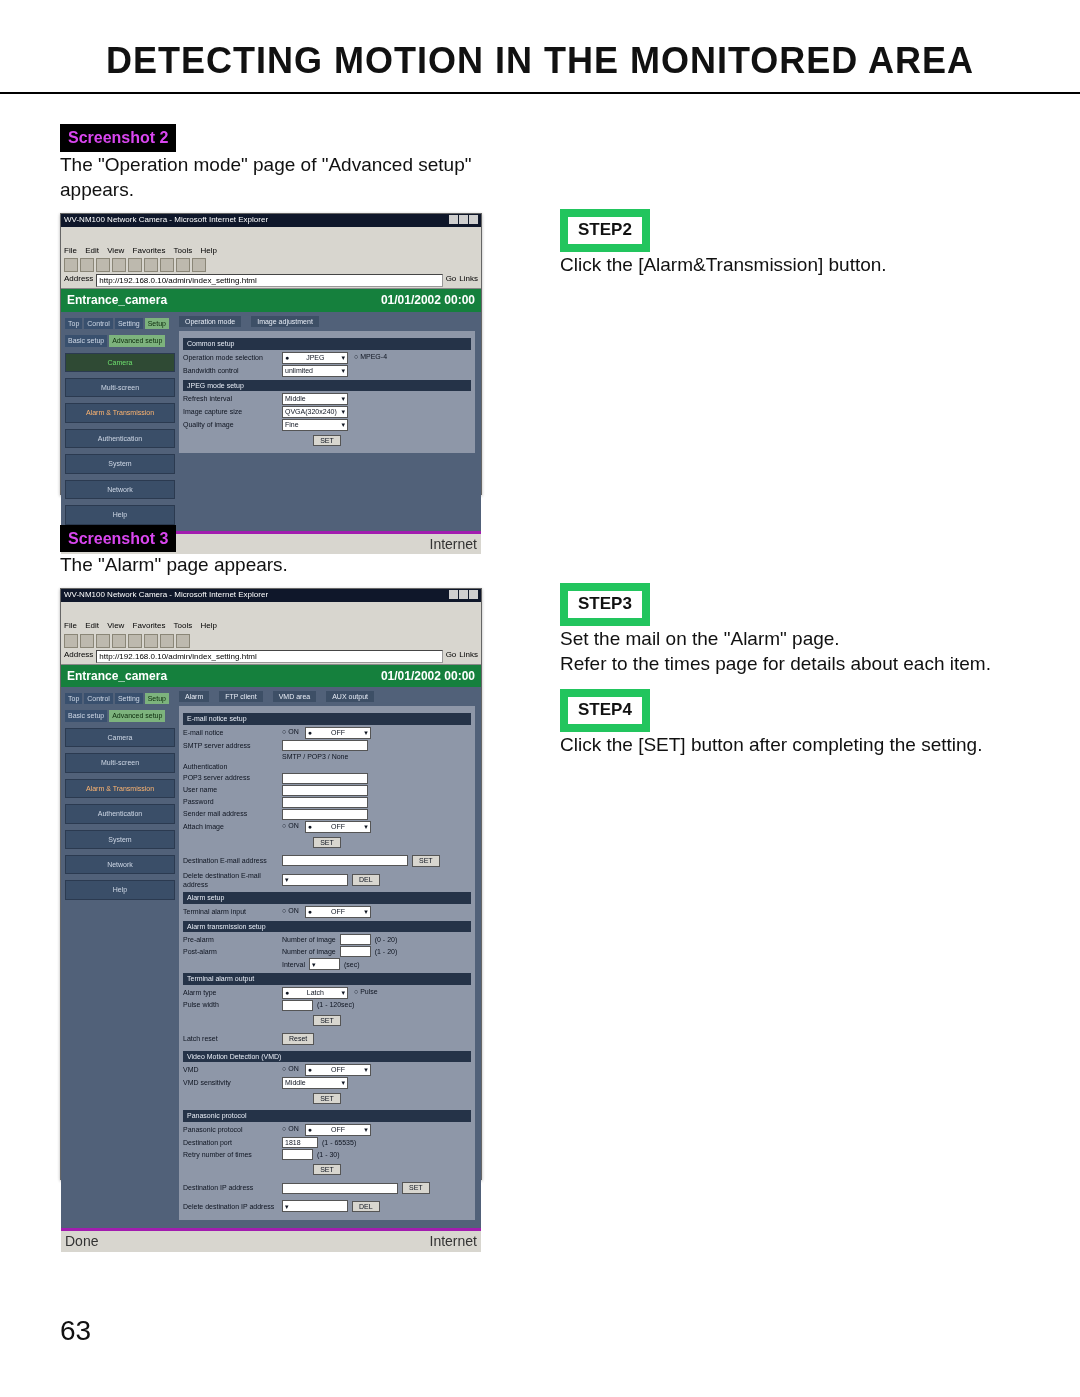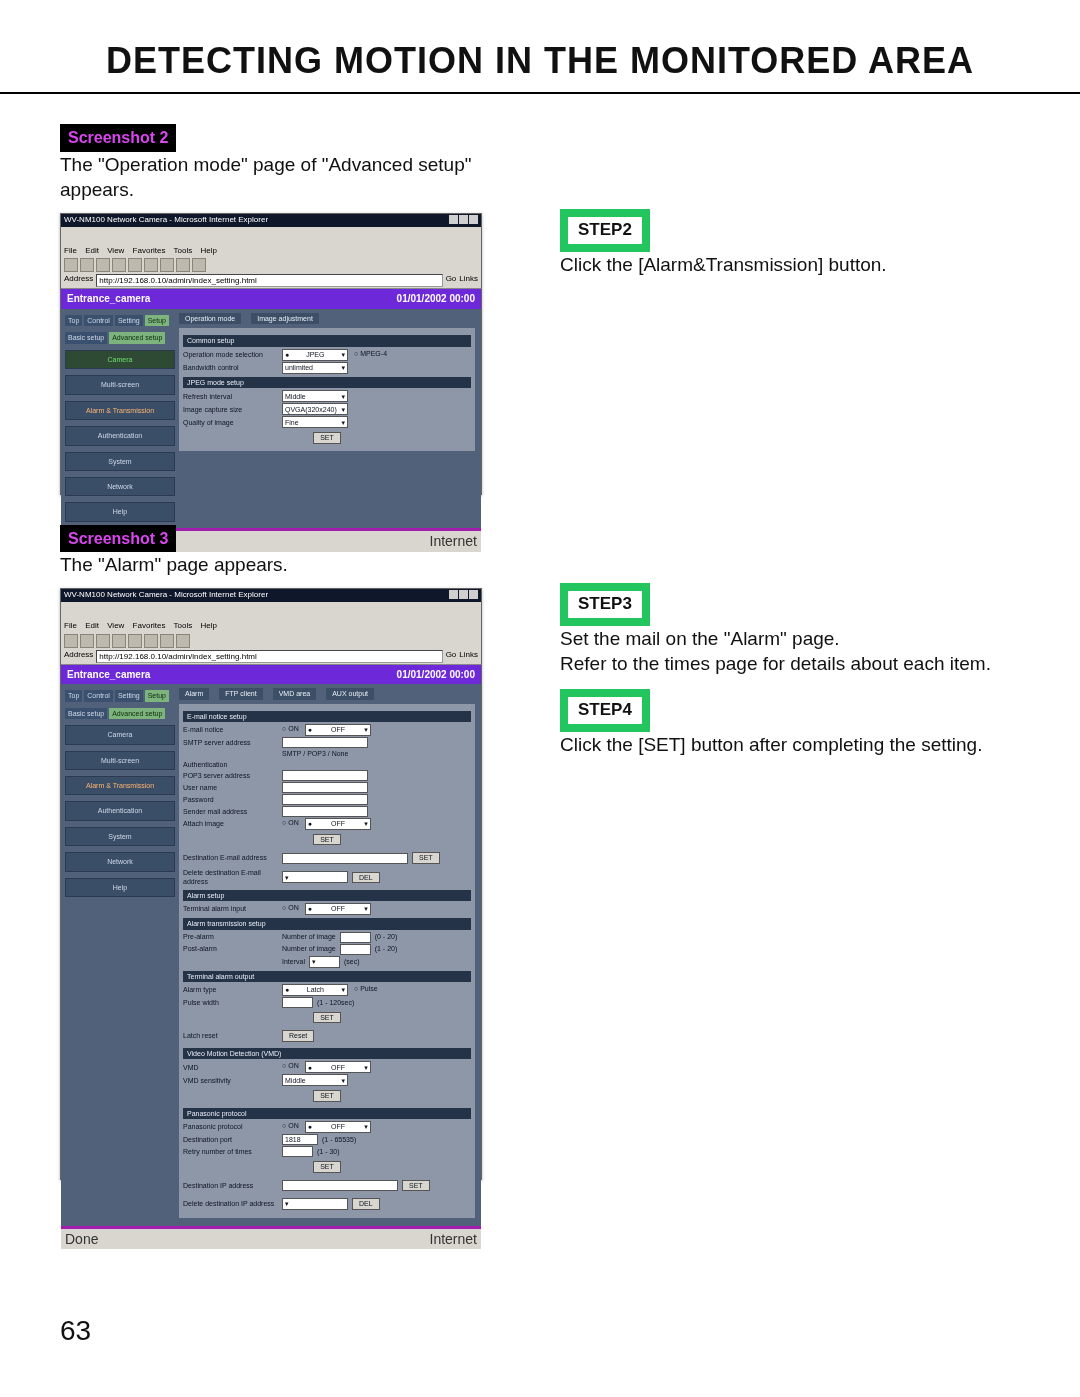--- a/index.html
+++ b/index.html
@@ -102,27 +102,27 @@
   .chrome .addr input {
     flex: 1; font-size: 8px; height: 11px; border: 1px inset #999; padding: 0 2px;
   }
 
   .app {
     flex: 1;
     display: flex;
     flex-direction: column;
   }
   .app-top {
-    background: #6d28d9;
+    background: #15803d;
     color: #fff;
     display: flex;
     justify-content: space-between;
     align-items: center;
     padding: 3px 6px;
-    font-size: 10px;
+    font-size: 12px;
     font-weight: 700;
   }
   .app-body {
     flex: 1;
     display: flex;
     background: #516179;
   }
   .sidebar {
     width: 110px;
     padding: 6px 4px;

